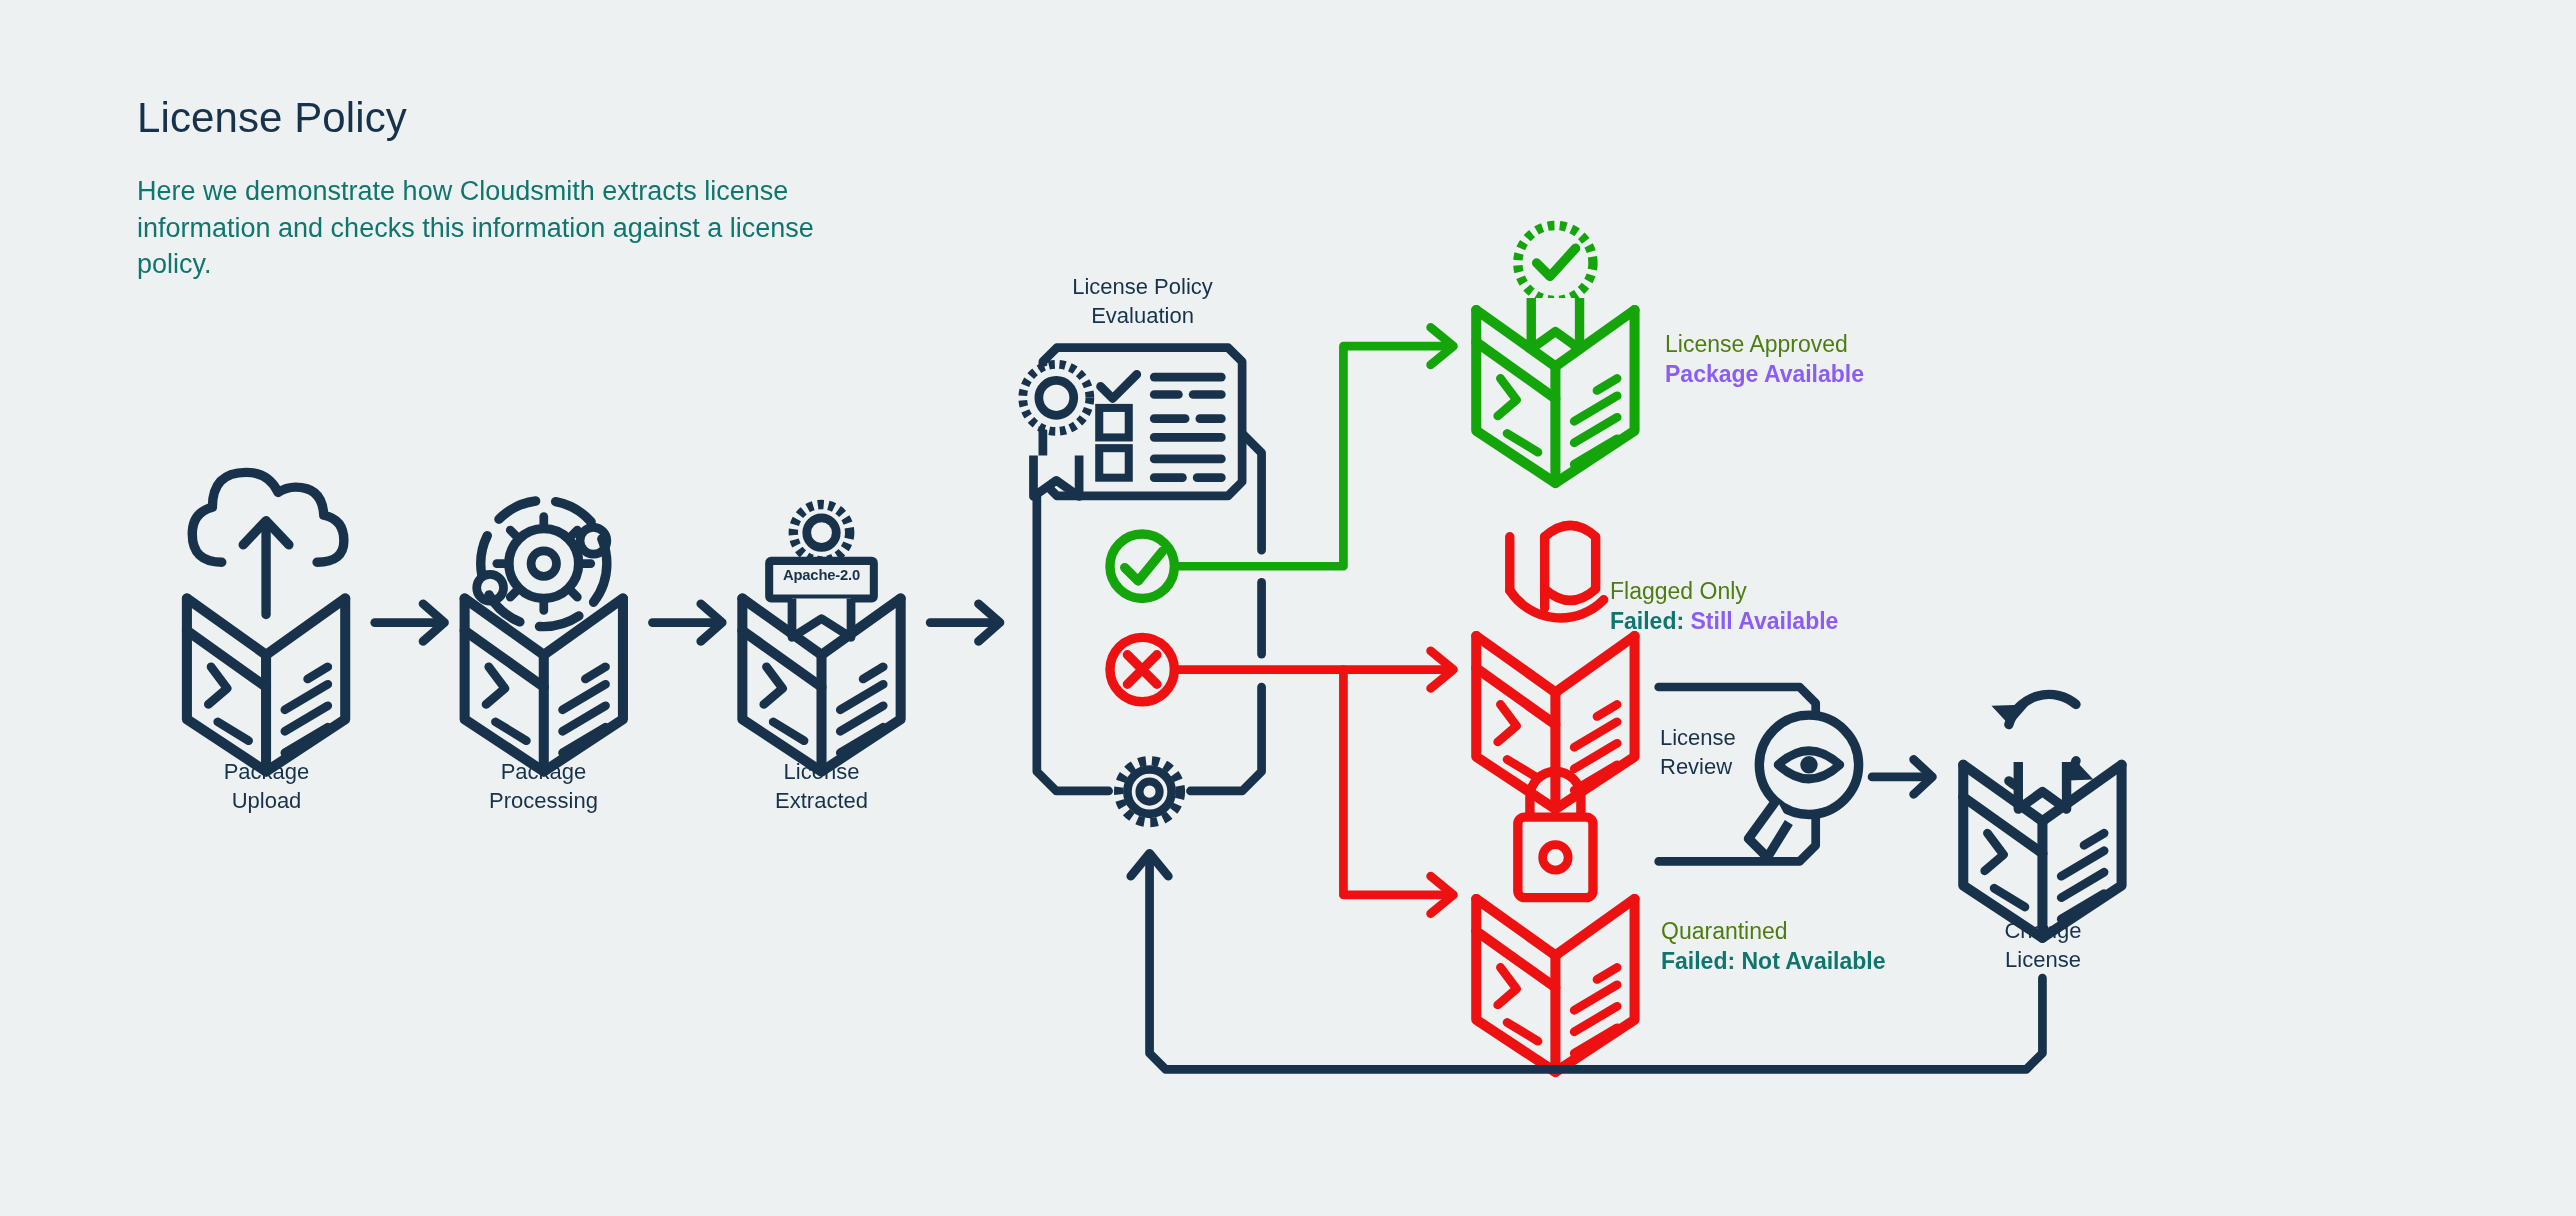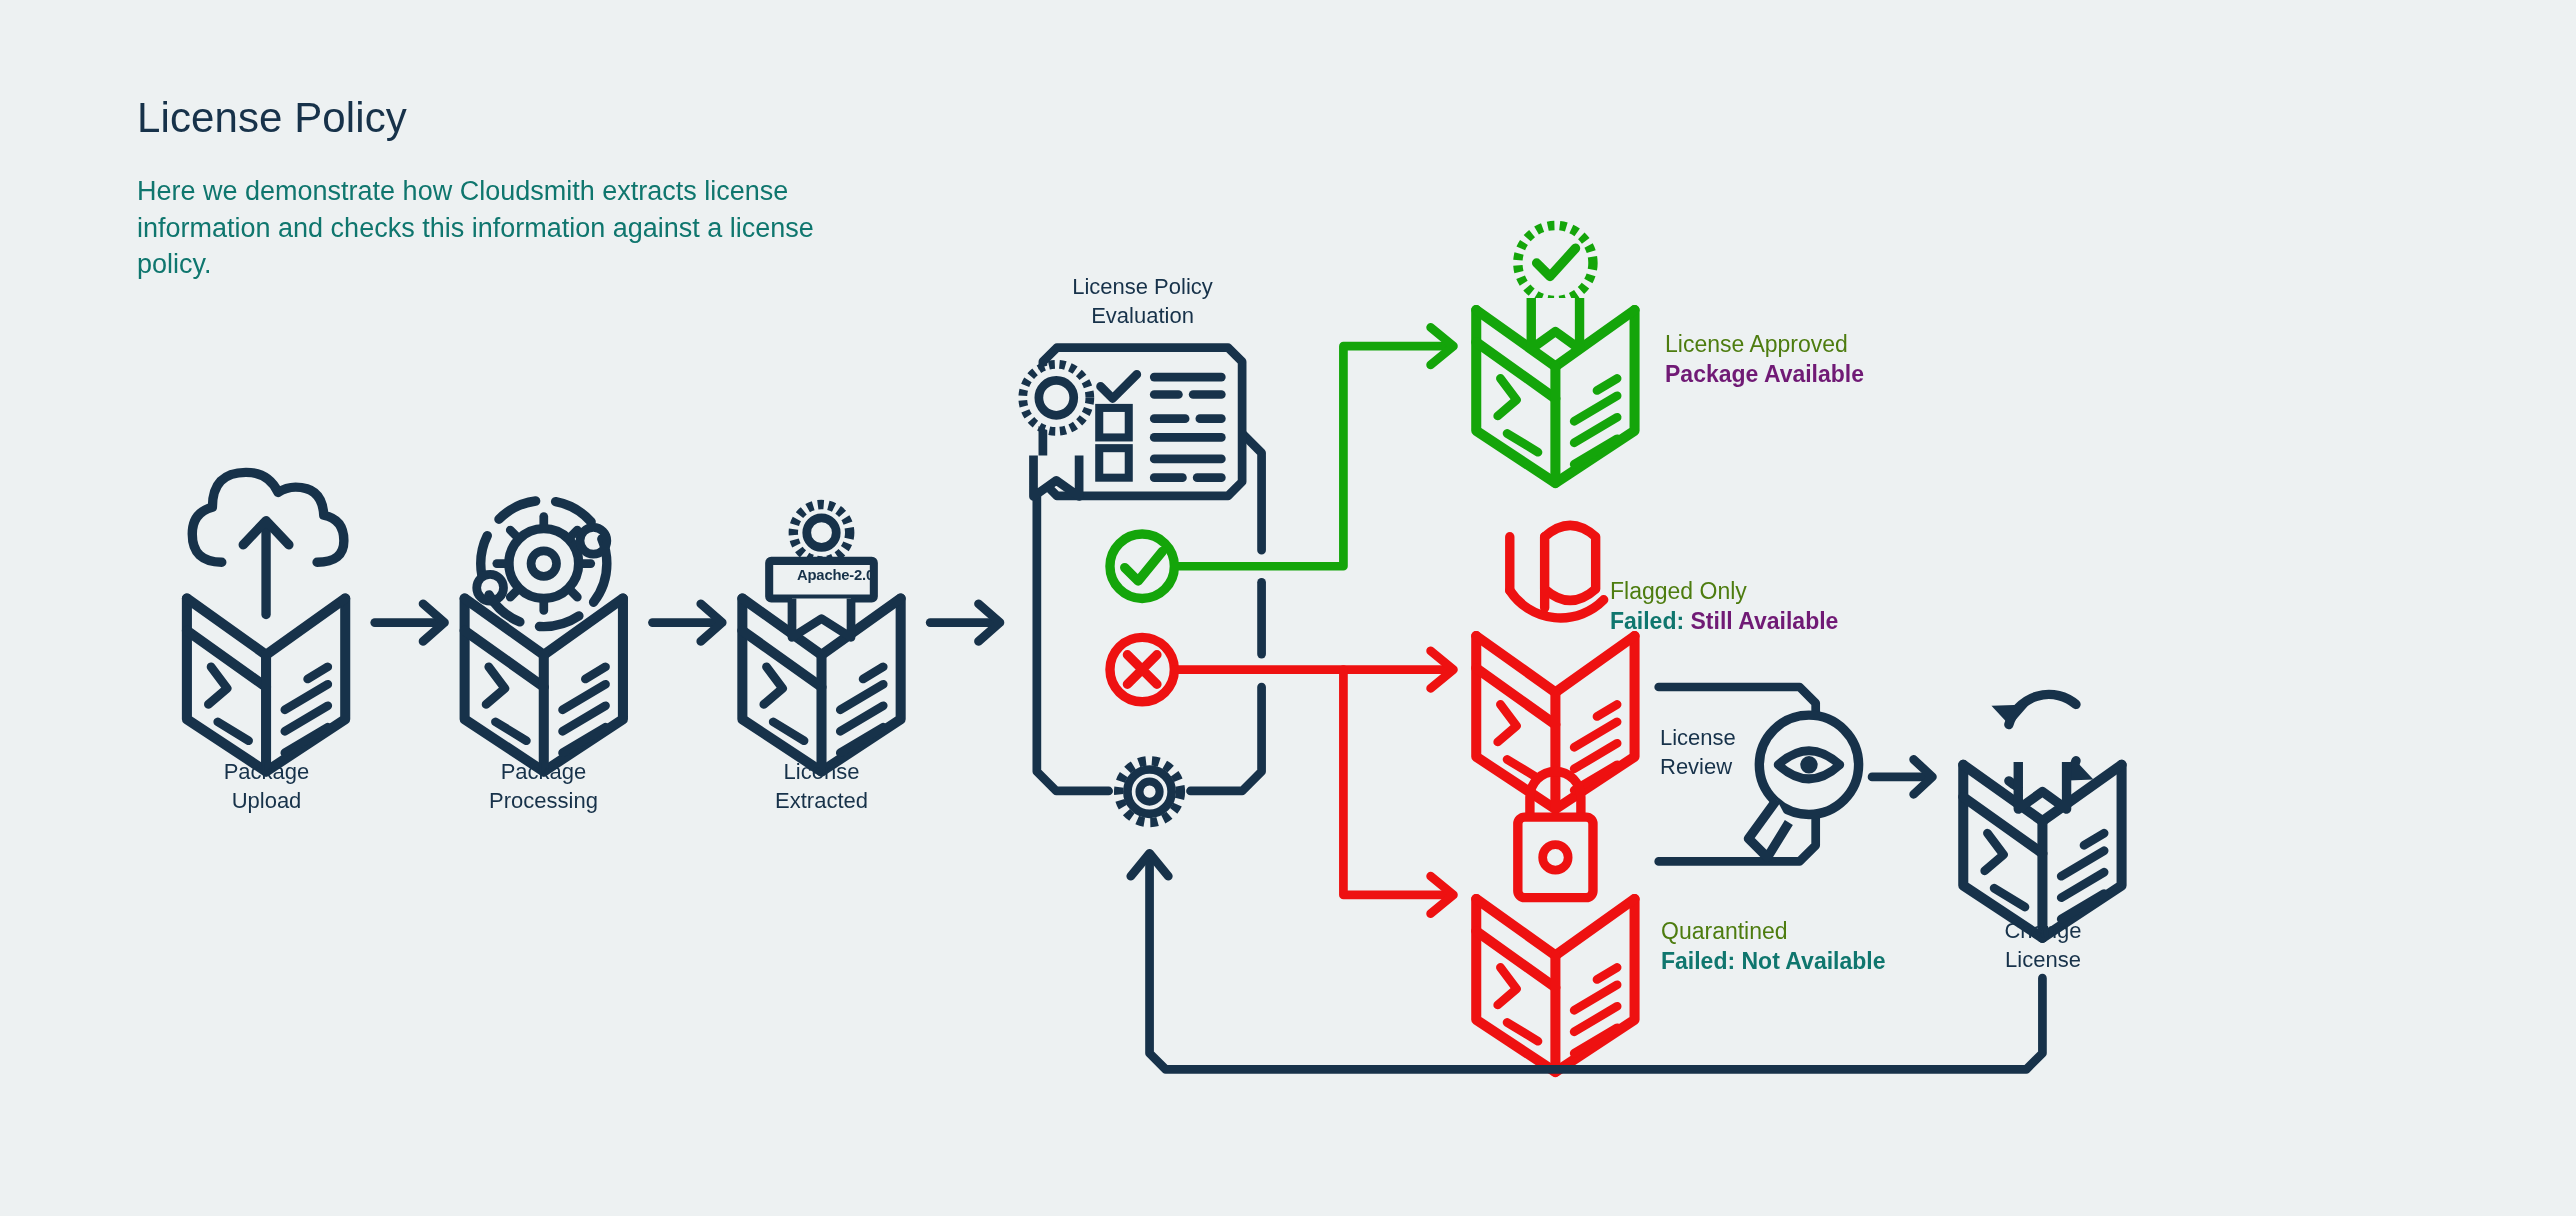--- a/index.html
+++ b/index.html
@@ -18,21 +18,21 @@
   }
   .hdr-desc{
     position:absolute;left:95px;top:173px;width:738px;
     font-size:27px;line-height:1.36;color:#0f766e;
   }
 
   .lbl{position:absolute;color:#17324a;font-size:22px;line-height:1.33;text-align:center;}
   .lbl-left{text-align:left;}
   .out-title{font-size:23px;color:#4d7c0f;line-height:1.32;}
   .out-sub{font-size:23px;line-height:1.32;font-weight:bold;}
-  .green-t{color:#701a75;}
+  .green-t{color:#8b5cf6;}
   .red-t{color:#0f766e;}
 </style>
 </head>
 <body>
 
 <div id="stage">
 
   <div class="hdr-title">License Policy</div>
   <div class="hdr-desc">Here we demonstrate how Cloudsmith extracts license information and checks this information against a license policy.</div>
 
@@ -239,21 +239,21 @@
   </div>
   <div class="lbl" style="left:394px;top:757px;width:215px;">
     <div>Package</div>
     <div>Processing</div>
   </div>
   <div class="lbl" style="left:672px;top:757px;width:215px;">
     <div>License</div>
     <div>Extracted</div>
   </div>
 
-  <div style="position:absolute;left:727px;top:567px;width:105px;text-align:right;
+  <div style="position:absolute;left:727px;top:567px;width:105px;text-align:center;
               font-size:14.8px;font-weight:bold;color:#17324a;letter-spacing:-0.2px;">Apache-2.0</div>
 
   <div class="lbl" style="left:980px;top:272px;width:241px;">
     <div>License Policy</div>
     <div>Evaluation</div>
   </div>
 
   <div style="position:absolute;left:1623px;top:329px;">
     <div class="out-title">License Approved</div>
     <div class="out-sub green-t">Package Available</div>

